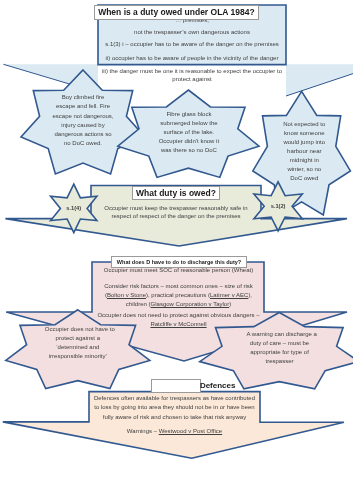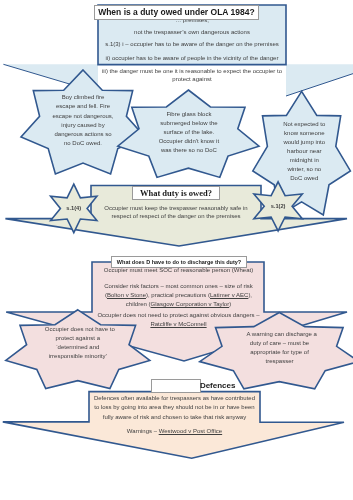--- a/index.html
+++ b/index.html
@@ -92,21 +92,21 @@
       <div>winter, so no</div>
       <div>DoC owed</div>
     </div>
 
   <div class="ttl" style="left:93.9px;top:5.3px;width:165px;height:14.5px;font-size:8.5px;line-height:13px;">When is a duty owed under OLA 1984?</div>
 
   <div class="tx" style="left:91px;top:203.6px;width:170px;">Occupier must keep the trespasser reasonably safe in</div>
   <div class="tx" style="left:91px;top:212.3px;width:170px;">respect of respect of the danger on the premises</div>
   <div class="tx" style="left:50.6px;top:205.2px;width:46.3px;font-weight:bold;font-size:5.7px;">s.1(4)</div>
   <div class="tx" style="left:254.9px;top:203.1px;width:46.4px;font-weight:bold;font-size:5.7px;">s.1(2)</div>
-  <div class="ttl" style="left:131.9px;top:185.7px;width:88.1px;height:14.4px;font-size:8.5px;line-height:12.8px;font-family:Liberation Serif, serif;">What duty is owed?</div>
+  <div class="ttl" style="left:131.9px;top:185.7px;width:88.1px;height:14.4px;font-size:8.5px;line-height:12.8px;">What duty is owed?</div>
 
   <div class="tx" style="left:93px;top:265.8px;width:171px;">Occupier must meet SOC of reasonable person (Wheat)</div>
   <div class="tx" style="left:93px;top:281.7px;width:171px;">Consider risk factors – most common ones – size of risk</div>
   <div class="tx" style="left:93px;top:290.9px;width:171px;"><span>(</span><span class="u">Bolton v Stone</span><span>), practical precautions (</span><span class="u">Latimer v AEC</span><span>),</span></div>
   <div class="tx" style="left:93px;top:300.1px;width:171px;"><span>children (</span><span class="u">Glasgow Corporation v Taylor</span><span>)</span></div>
   <div class="tx" style="left:93px;top:310.5px;width:171px;">Occupier does not need to protect against obvious dangers –</div>
   <div class="tx" style="left:93px;top:319.6px;width:171px;"><span class="u">Ratcliffe v McConnell</span></div>
 
   <div class="tx" style="left:44.8px;top:324.6px;width:66px;line-height:9.1px;">
       <div>Occupier does not have to</div>

